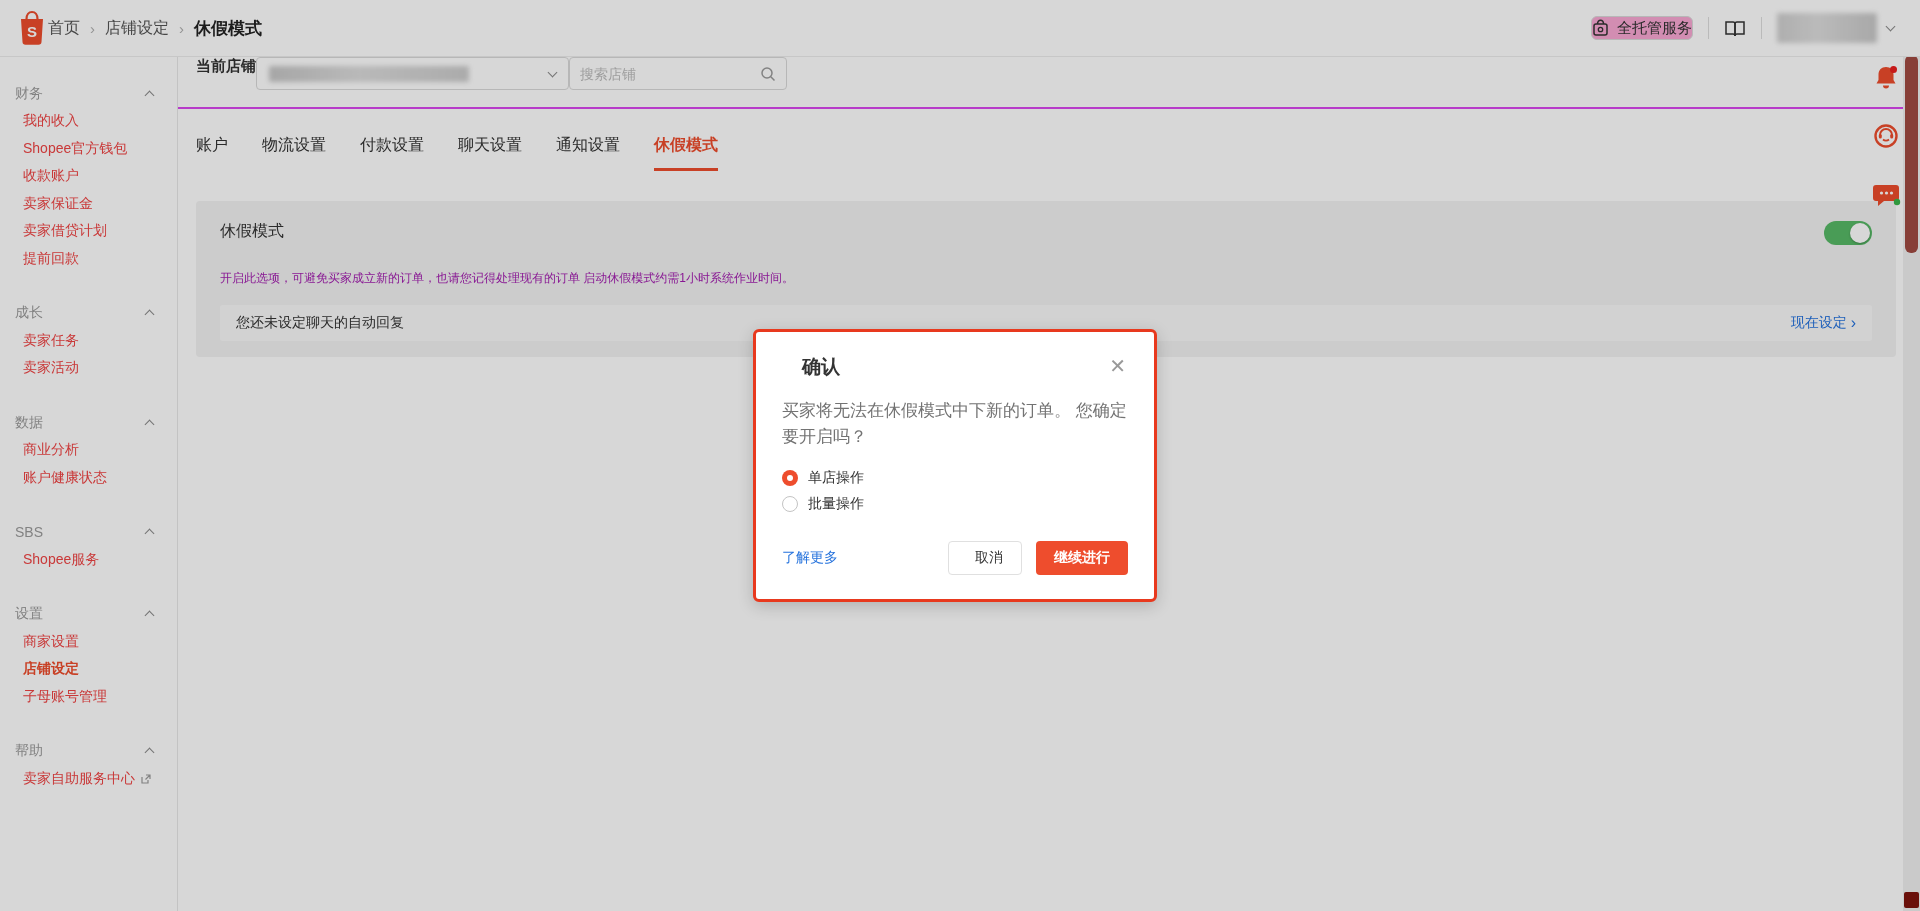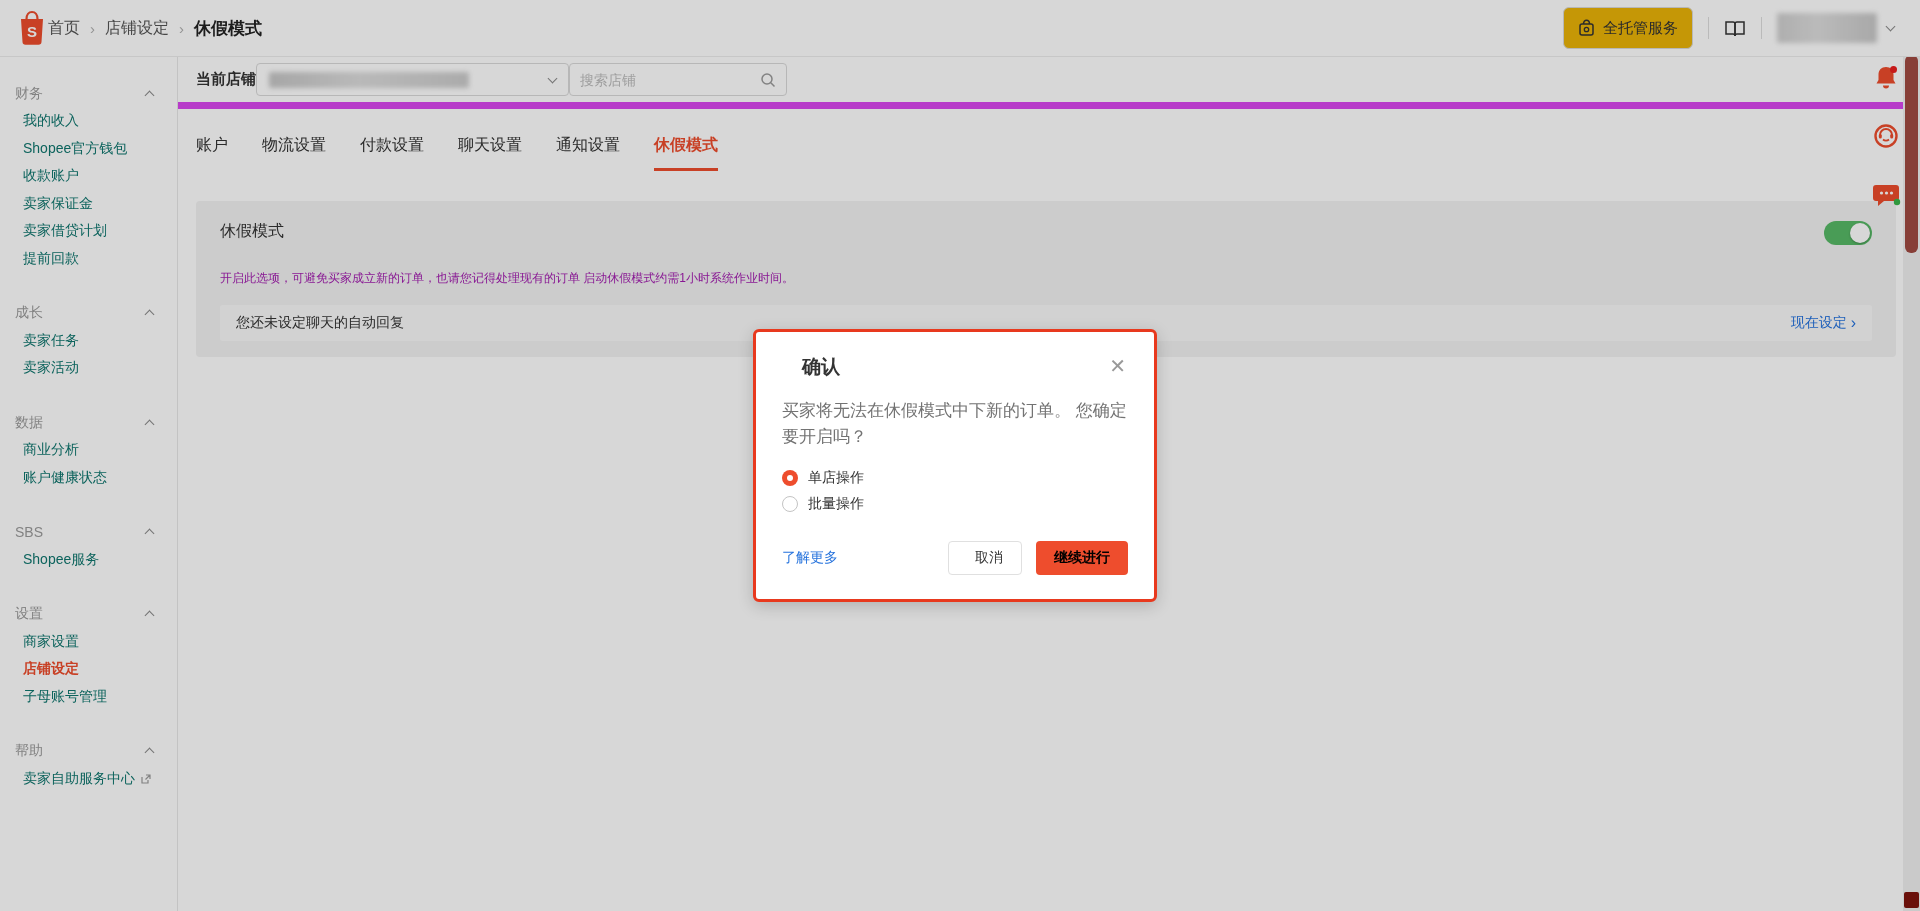--- a/index.html
+++ b/index.html
@@ -12,22 +12,22 @@
   .header {
     position:absolute; top:0; left:0; right:0; height:57px; background:#fff;
     display:flex; align-items:center; padding:0 26px 0 16px; border-bottom:1px solid #ededed; z-index:10;
   }
   .logo { width:32px; height:36px; flex:0 0 auto; }
   .crumbs { display:flex; align-items:center; gap:10px; font-size:16px; color:#555; }
   .crumb-sep { color:#b0b0b0; font-size:15px; }
   .crumb-current { color:#222; font-weight:600; font-size:17px; }
   .header-right { margin-left:auto; display:flex; align-items:center; gap:15px; }
   .managed-btn {
-    display:flex; align-items:center; gap:8px; border:1px solid #d9d9d9; background:#eab308;
-    border-radius:6px; height:42px; padding:0 14px; font-size:15px; color:#333; cursor:pointer;
+    display:flex; align-items:center; gap:8px; border:1px solid #d9d9d9; background:#f9a8d4;
+    border-radius:6px; height:24px; padding:0 0; font-size:15px; color:#333; cursor:pointer;
   }
   .v-divider { width:1px; height:22px; background:#ddd; }
   .book-btn { display:flex; align-items:center; cursor:pointer; }
   .user-area { display:flex; align-items:center; gap:10px; cursor:pointer; }
   .redact { background:#d2d2d2; border-radius:2px; filter:blur(2.5px); }
   .user-redact { width:100px; height:30px; background:linear-gradient(90deg,#cfcfcf 0%,#dedede 40%,#c8c8c8 100%); }
   .chev { display:inline-block; border:solid #8a8a8a; border-width:0 1.6px 1.6px 0; padding:3px; }
   .chev.down { transform:rotate(45deg); margin-top:-3px; }
   .chev.up { transform:rotate(-135deg); margin-bottom:-3px; }
   
@@ -35,28 +35,28 @@
     position:absolute; top:57px; left:0; bottom:0; width:178px; background:#fff;
     border-right:1px solid #e8e8e8; padding-top:23px; z-index:5; overflow:hidden;
   }
   .side-section { margin-bottom:27px; }
   .side-head {
     height:27.5px; display:flex; align-items:center; justify-content:space-between;
     padding:0 24px 0 15px; color:#9b9b9b; font-size:14px; cursor:pointer;
   }
   .side-item {
     height:27.5px; display:flex; align-items:center; gap:5px;
-    padding-left:23px; color:#0f766e; font-size:14px; cursor:pointer; white-space:nowrap;
+    padding-left:23px; color:#ef4444; font-size:14px; cursor:pointer; white-space:nowrap;
   }
   .side-item.active { color:#ee4d2d; font-weight:700; }
   
   .main { position:absolute; top:57px; left:178px; right:0; bottom:0; background:#fff; }
   .store-bar {
-    height:52px; background:#fff; border-bottom:7px solid #d946ef;
-    display:flex; align-items:center; padding-left:18px; 
+    height:52px; background:#fff; border-bottom:2px solid #d946ef;
+    display:flex; padding-left:18px; 
   }
   .store-label { font-size:15px; color:#333; font-weight:600; }
   .store-select {
     width:313px; height:33px; border:1px solid #d9d9d9; border-radius:4px; background:#fff;
     display:flex; align-items:center; justify-content:space-between; padding:0 12px; cursor:pointer;
   }
   .store-redact { width:200px; height:16px; background:linear-gradient(90deg,#c6c6c6,#dcdcdc 45%,#cccccc); }
   .search-box {
     width:218px; height:33px; border:1px solid #d9d9d9; border-radius:4px; background:#fff;
     display:flex; align-items:center; padding:0 10px; gap:8px;
@@ -108,21 +108,21 @@
   .radio-group { margin-top:14px; }
   .radio-row { display:flex; align-items:center; gap:10px; height:26px; cursor:pointer; }
   .radio { width:16px; height:16px; border-radius:50%; border:1px solid #c4c4c4; background:#fff; position:relative; flex:0 0 auto; }
   .radio.checked { border:none; background:#ee4d2d; }
   .radio.checked::after { content:""; position:absolute; left:5px; top:5px; width:6px; height:6px; border-radius:50%; background:#fff; }
   .radio-label { font-size:14px; color:#333; }
   .modal-footer { margin-top:24px; display:flex; align-items:center; }
   .learn-more { color:#2673dd; font-size:14px; cursor:pointer; }
   .btn { height:34px; border-radius:4px; font-size:14px; font-family:inherit; cursor:pointer; display:flex; align-items:center; justify-content:center;padding-left:8px; }
   .btn-cancel { margin-left:auto; background:#fff; border:1px solid #e0e0e0; color:#333; width:74px; }
-  .btn-confirm { margin-left:14px; background:#ee4d2d; border:none; color:#000000; padding:0 18px; font-weight:600; }
+  .btn-confirm { margin-left:14px; background:#ee4d2d; border:none; color:#ffffff; padding:0 18px; font-weight:600; }
   svg { display:block; }
 </style>
 </head>
 <body>
 
 <header class="header">
   <span class="logo">
     <svg width="32" height="36" viewBox="0 0 32 36">
       <path d="M5 9 h22 l-1.5 23 a3 3 0 0 1 -3 2.8 H9.5 a3 3 0 0 1 -3 -2.8 Z" fill="#ee4d2d"></path>
       <path d="M10.5 9 c0-4 2.2-7 5.5-7 s5.5 3 5.5 7" fill="none" stroke="#ee4d2d" stroke-width="2.2"></path>

